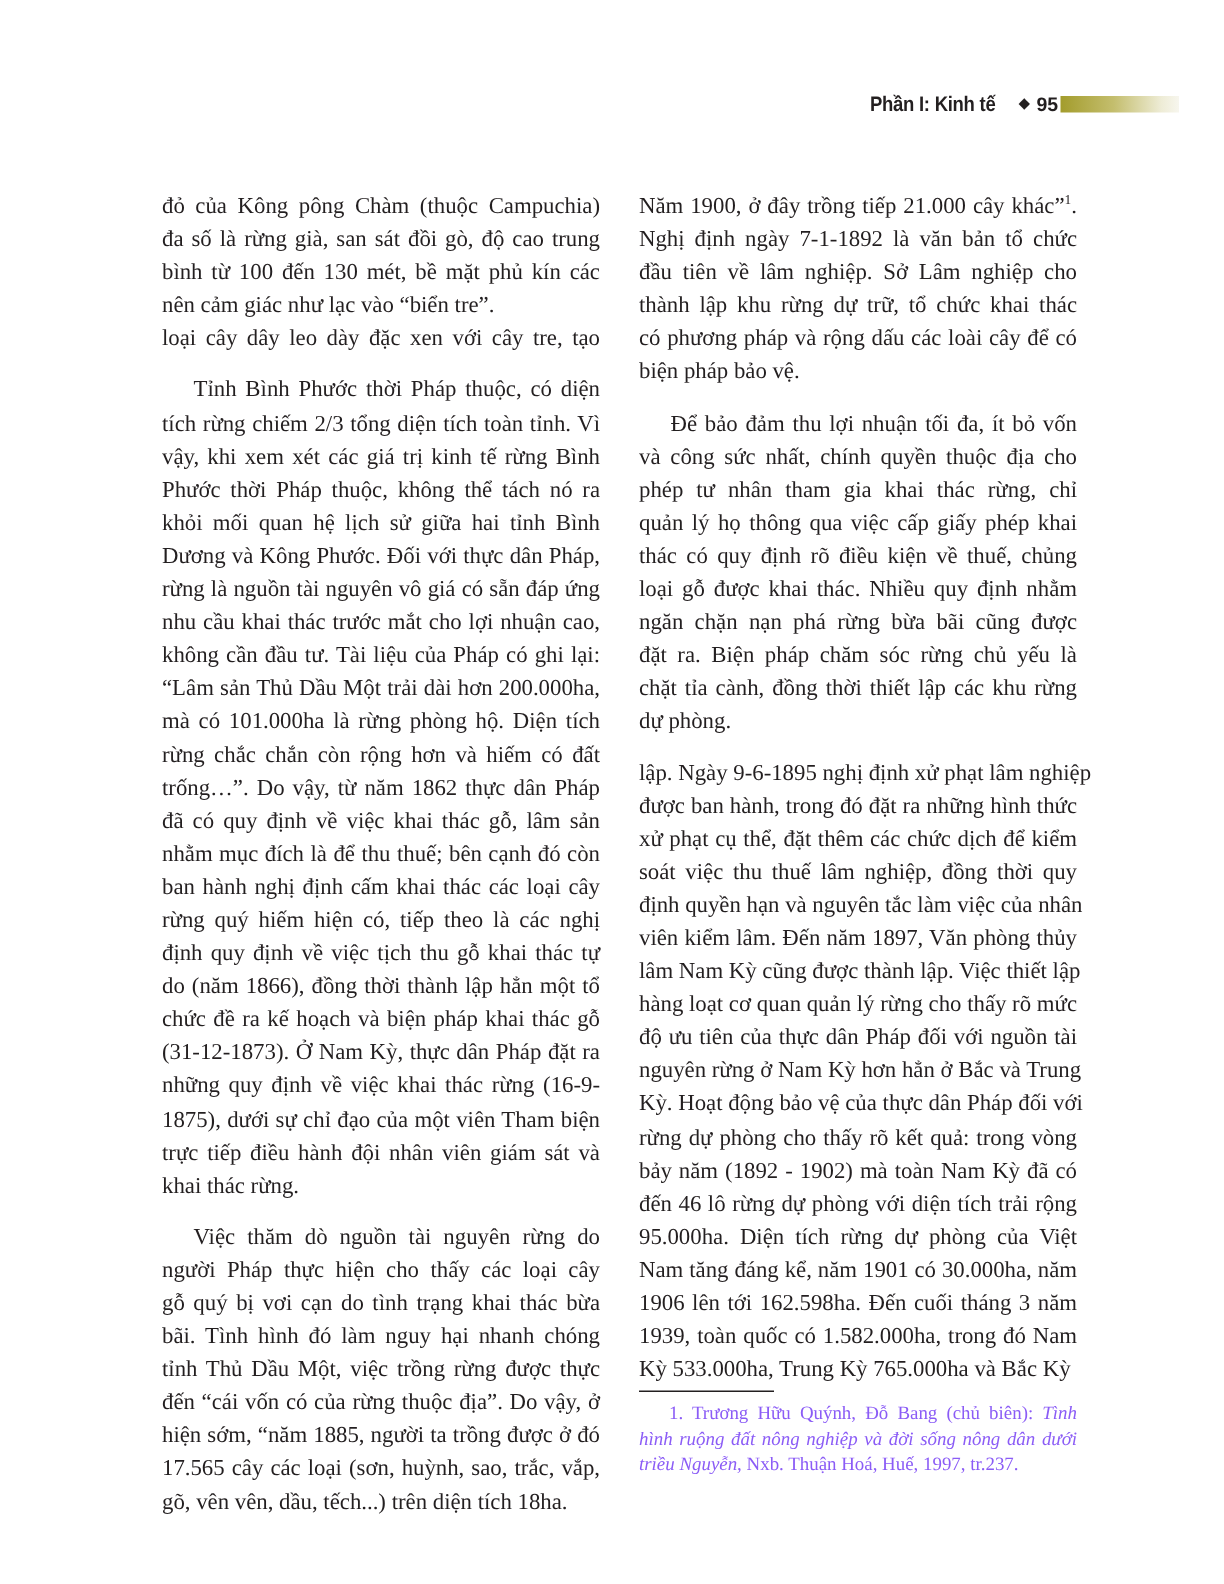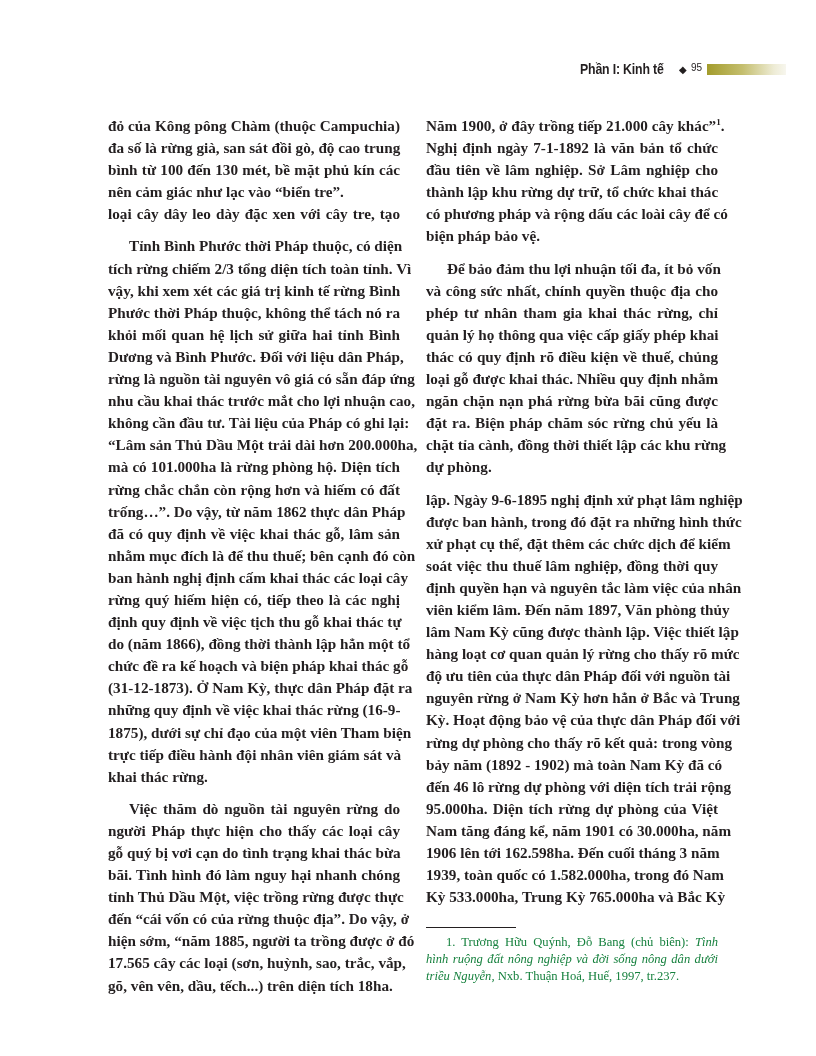--- a/index.html
+++ b/index.html
@@ -4,39 +4,39 @@
   <style>
     html, body { margin: 0; padding: 0; background: #ffffff; }
     body { width: 816px; height: 1056px; position: relative; overflow: hidden; }
     .header { position: absolute; top: 61px; left: 560px; height: 20px; width: 256px; }
     .header-title {
       position: absolute; left: 20px; top: 0; font-family: "Liberation Sans", sans-serif;
       font-weight: bold; font-size: 14px; color: #231f20; letter-spacing: -0.2px; white-space: nowrap;
       transform: scaleX(0.88); transform-origin: left center;
     }
     .header-diamond { position: absolute; left: 119px; top: 3px; font-size: 10px; color: #231f20; font-family: "DejaVu Sans", sans-serif; }
-    .header-page { position: absolute; left: 131px; top: 1px; font-family: "Liberation Sans", sans-serif; font-weight: normal; font-size: 10px; color: #231f20; }
+    .header-page { position: absolute; left: 131px; top: 1px; font-family: "Liberation Sans", sans-serif; font-weight: bold; font-size: 13px; color: #231f20; }
     .header-bar {
       position: absolute; left: 147px; top: 3px; width: 79px; height: 11px;
       background: linear-gradient(to right, #a39c2c 0%, #c4be6e 45%, #eeecd6 85%, #f7f6ee 100%);
     }
     .col {
       position: absolute; top: 115px; width: 292px;
       font-family: "Liberation Serif", serif; font-size: 15.2px; line-height: 22.1px; color: #231f20;
       text-align: justify;
     }
     .col-left { left: 108px; }
     .col-right { left: 426px; }
-    .col p { margin: 0 0 10px 0; text-indent: 0; font-weight: bold; }
+    .col p { margin: 12px 0 10px 0; text-indent: 0; }
     .line { display: block; text-align: justify; text-align-last: justify; white-space: nowrap; }
     .line.last { text-align-last: left; }
     .fn-rule { position: absolute; left: 426px; top: 927px; width: 90px; border-top: 1px solid #231f20; }
     .footnote {
       position: absolute; left: 426px; top: 934px; width: 292px;
-      font-family: "Liberation Serif", serif; font-size: 12.6px; line-height: 17px; color: #15803d; text-align: justify;
+      font-family: "Liberation Serif", serif; font-size: 12.6px; line-height: 17px; color: #8b5cf6; text-align: justify;
     }
     .footnote .line { white-space: nowrap; }
     .footnote .indent-line { padding-left: 20px; }
     sup { font-size: 9px; line-height: 0; vertical-align: super; }
   </style>
 </head>
 <body>
 
 <div class="header">
   <span class="header-title">Phần I: Kinh tế</span>
@@ -52,21 +52,21 @@
       <span class="line">bình từ 100 đến 130 mét, bề mặt phủ kín các</span>
       <span class="line last">nên cảm giác như lạc vào “biển tre”.</span>
       <span class="line">loại cây dây leo dày đặc xen với cây tre, tạo</span>
     </p>
     <p>
       <span class="line" style="padding-left: 21px;">Tỉnh Bình Phước thời Pháp thuộc, có diện</span>
       <span class="line">tích rừng chiếm 2/3 tổng diện tích toàn tỉnh. Vì</span>
       <span class="line">vậy, khi xem xét các giá trị kinh tế rừng Bình</span>
       <span class="line">Phước thời Pháp thuộc, không thể tách nó ra</span>
       <span class="line">khỏi mối quan hệ lịch sử giữa hai tỉnh Bình</span>
-      <span class="line">Dương và Bình Phước. Đối với liệu dân Pháp,</span>
+      <span class="line">Dương và Kông Phước. Đối với thực dân Pháp,</span>
       <span class="line">rừng là nguồn tài nguyên vô giá có sẵn đáp ứng</span>
       <span class="line">nhu cầu khai thác trước mắt cho lợi nhuận cao,</span>
       <span class="line">không cần đầu tư. Tài liệu của Pháp có ghi lại:</span>
       <span class="line">“Lâm sản Thủ Dầu Một trải dài hơn 200.000ha,</span>
       <span class="line">mà có 101.000ha là rừng phòng hộ. Diện tích</span>
       <span class="line">rừng chắc chắn còn rộng hơn và hiếm có đất</span>
       <span class="line">trống…”. Do vậy, từ năm 1862 thực dân Pháp</span>
       <span class="line">đã có quy định về việc khai thác gỗ, lâm sản</span>
       <span class="line">nhằm mục đích là để thu thuế; bên cạnh đó còn</span>
       <span class="line">ban hành nghị định cấm khai thác các loại cây</span>

